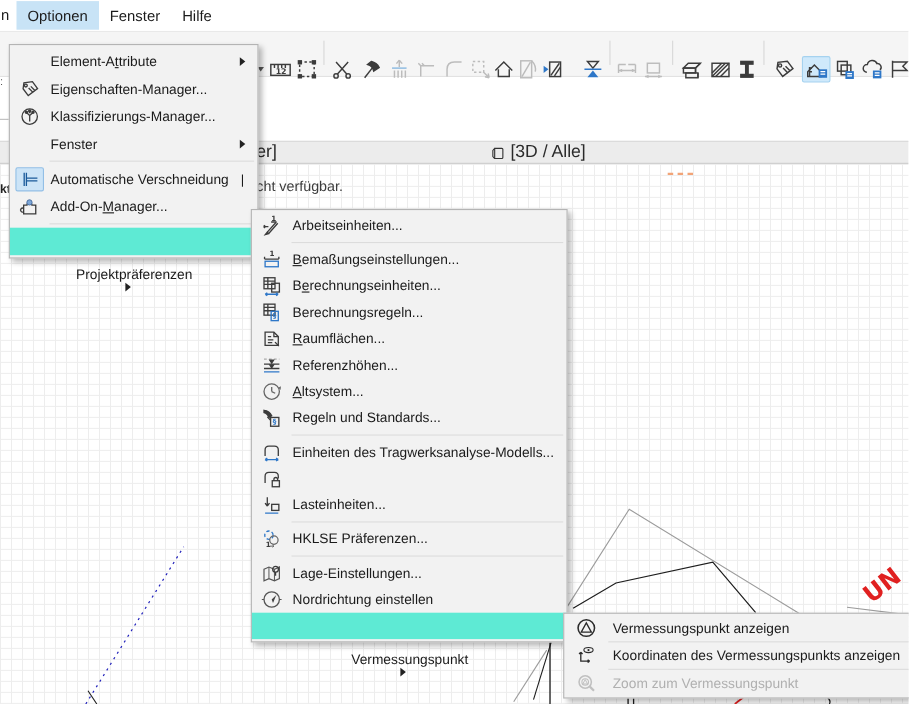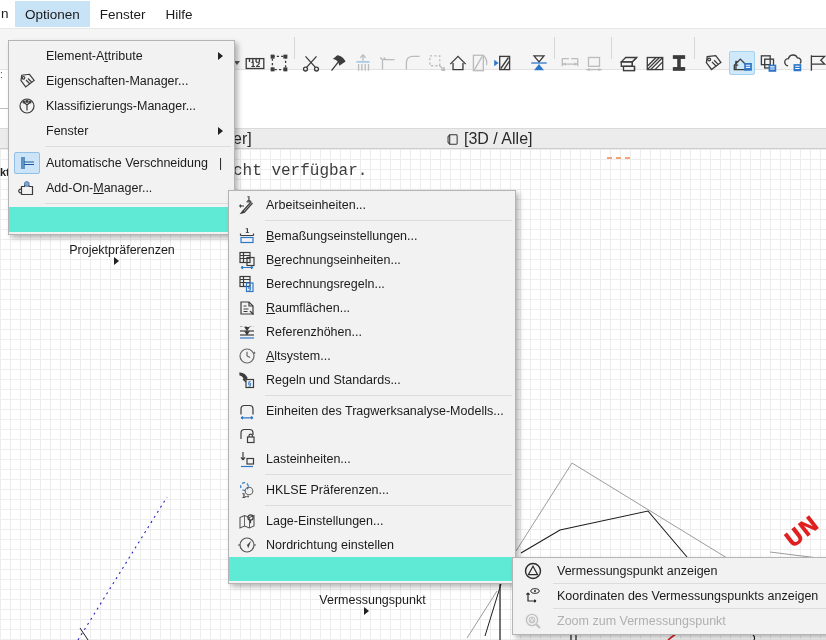--- a/index.html
+++ b/index.html
@@ -32,21 +32,21 @@
   .tabbar{position:absolute;left:0;top:128px;width:826px;height:21px;background:#ececec;
           border-top:1px solid #dadada;border-bottom:1px solid #cccccc;box-sizing:border-box;
           font-size:16px;color:#2a2a2a;z-index:2;}
   .tab-partial{position:absolute;left:233px;top:0;line-height:20px;}
   .tab-3d{position:absolute;left:446px;top:0;height:20px;display:flex;align-items:center;gap:5px;}
   .canvas{position:absolute;left:0;top:149px;width:826px;height:491px;background:#fff;
           background-image:linear-gradient(#ededed 1px,transparent 1px),
                            linear-gradient(90deg,#ededed 1px,transparent 1px);
           background-size:10px 10px;z-index:1;}
   .canvas svg.drawing{position:absolute;left:0;top:0;}
-  .status-msg{position:absolute;left:233px;top:13px;font-size:16px;color:#3d3d3d;font-family:Liberation Mono, monospace;}
+  .status-msg{position:absolute;left:233px;top:13px;font-size:13px;color:#3d3d3d;}
   .kt-frag{position:absolute;left:0;top:17px;font-size:11px;font-weight:bold;color:#222;}
 
   
   .menu{position:absolute;background:#f2f2f2;border:1px solid #b4b4b4;
         box-shadow:3px 3px 5px rgba(0,0,0,.28);padding:2px 0;font-size:12.5px;box-sizing:border-box;}
   #menu1{left:8px;top:40px;width:227px;z-index:10;}
   #menu2{left:228px;top:190px;width:288px;z-index:11;}
   #menu3{left:512px;top:557px;width:322px;z-index:12;}
   .mi{display:flex;align-items:center;height:25px;cursor:default;}
   #menu2 .mi{height:24px;}

